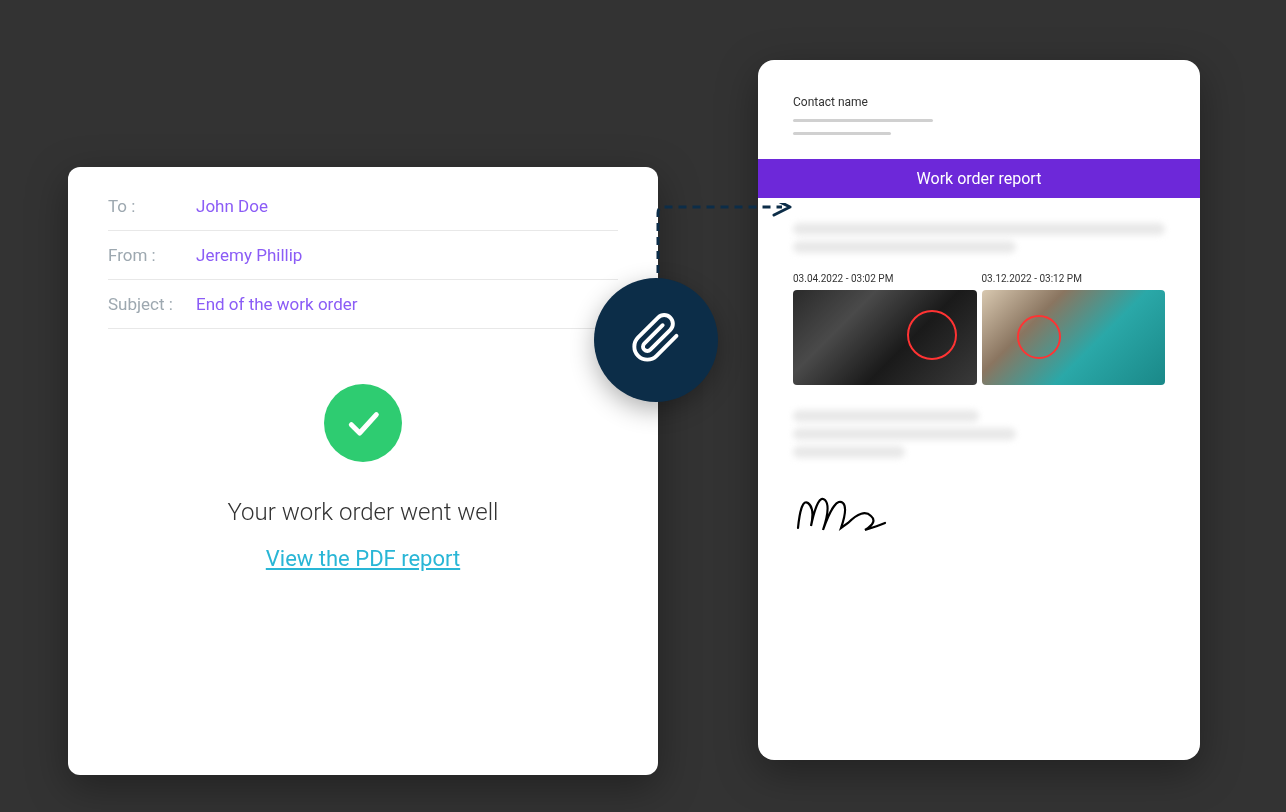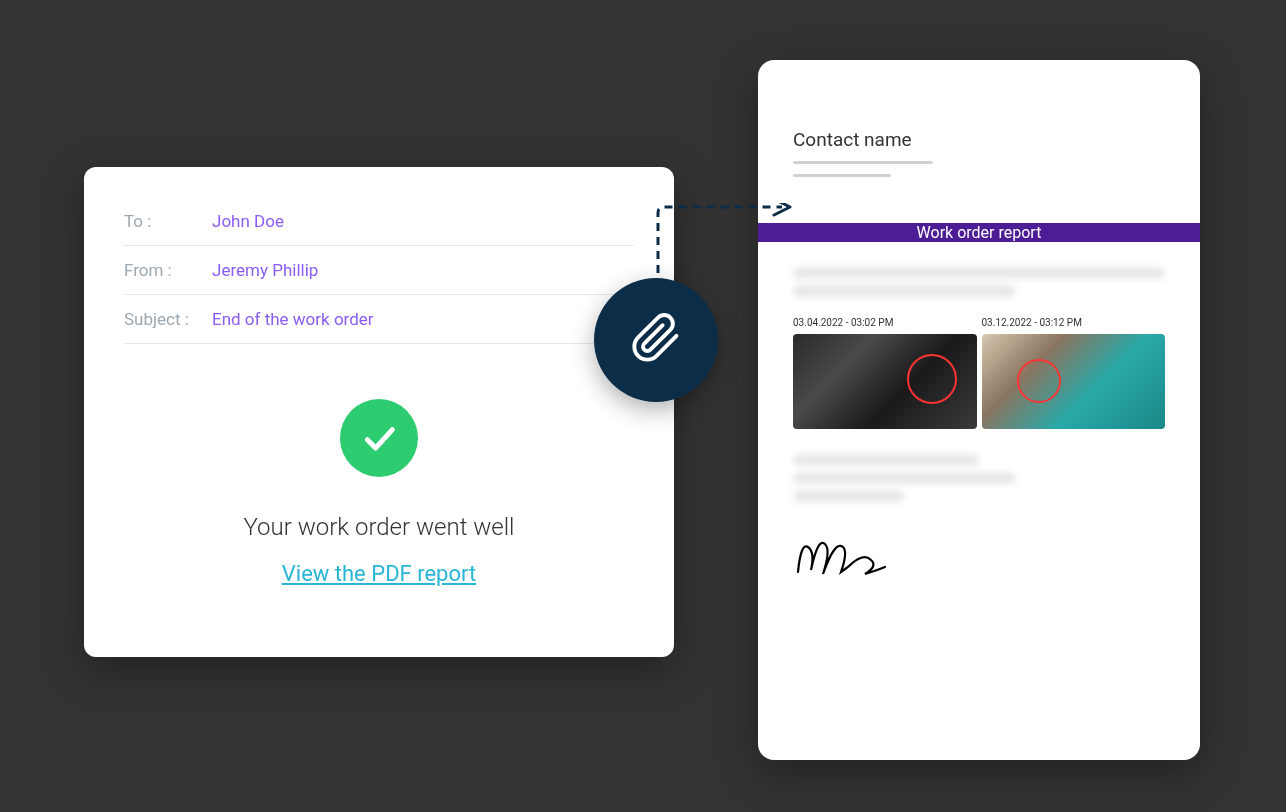--- a/index.html
+++ b/index.html
@@ -12,28 +12,28 @@
       font-family: -apple-system, BlinkMacSystemFont, 'Segoe UI', Roboto, sans-serif;
       background: #333333;
       width: 1286px;
       height: 812px;
       position: relative;
     }
     
     
     .email-card {
       position: absolute;
-      left: 84px;
+      left: 68px;
       top: 167px;
       width: 590px;
-      height: 490px;
+      height: 608px;
       background: white;
       border-radius: 12px;
       box-shadow: 0 12px 40px rgba(0,0,0,0.35);
-      padding: 30px 40px;
+      padding: 15px 40px;
     }
     
     .email-row {
       display: flex;
       padding: 14px 0;
       border-bottom: 1px solid #e8e8e8;
       align-items: center;
     }
     
     .email-row:last-of-type {
@@ -168,49 +168,48 @@
     }
     
     .contact-section {
       display: flex;
       flex-direction: column;
       gap: 6px;
       width: 140px;
     }
     
     .contact-label {
-      font-size: 19px;
+      font-size: 12px;
       color: #333;
       font-weight: 400;
       margin-bottom: 4px;
-      margin-top: 33px;
     }
     
     .placeholder-line {
       height: 3px;
       background: #d0d0d0;
       border-radius: 2px;
       margin-bottom: 4px;
     }
     
     .placeholder-line.w1 { width: 100%; }
     .placeholder-line.w2 { width: 70%; }
     .placeholder-line.w3 { width: 85%; }
     
     .address-group {
       margin-top: 14px;
     }
     
     .report-banner {
-      background: #4c1d95;
+      background: #6d28d9;
       color: white;
       text-align: center;
+      padding: 10px;
       font-size: 16px;
       font-weight: 400;
-      margin-top: 22px;
     }
     
     .report-body {
       padding: 25px 35px;
     }
     
     .blur-text {
       height: 12px;
       background: #e8e8e8;
       border-radius: 6px;

